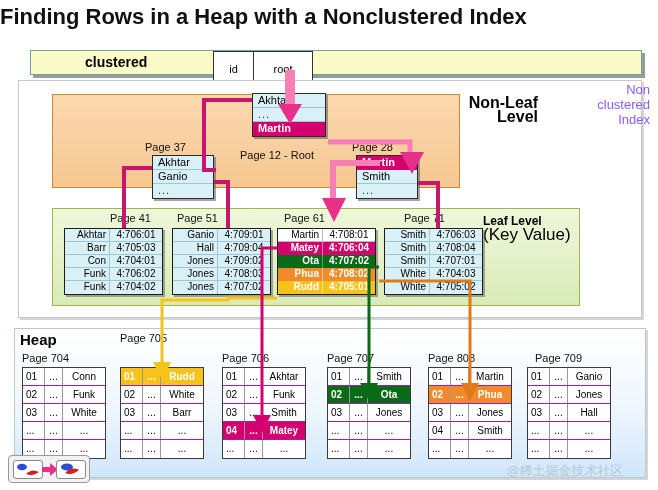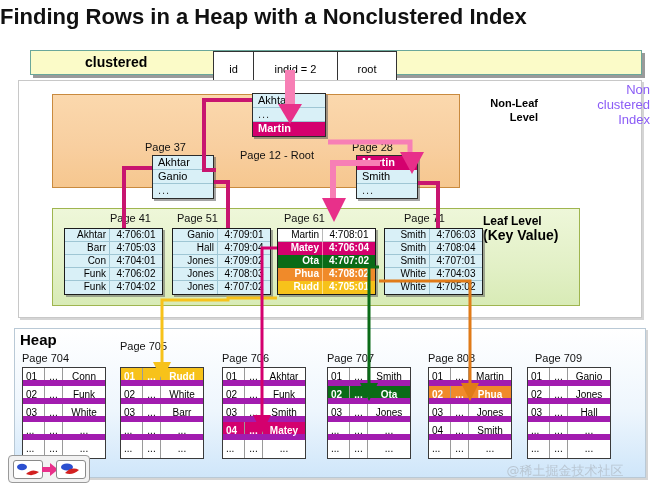--- a/index.html
+++ b/index.html
@@ -57,35 +57,35 @@
   }
 
   
   .nonleaf-panel {
     position:absolute; left:52px; top:94px; width:408px; height:94px;
     background:linear-gradient(180deg,#fbd8ad 0%, #f8cfa0 55%, #f6c78f 100%);
     border:1px solid #c98a3e;
   }
   .nonleaf-label {
     position:absolute; left:468px; top:96px; width:70px;
-    text-align:right; font-size:11px; font-weight:bold; color:#000;
+    text-align:right; font-size:16px; font-weight:bold; color:#000;
     line-height:14px;
   }
 
   
   .leaf-panel {
     position:absolute; left:52px; top:208px; width:528px; height:98px;
     background:linear-gradient(180deg,#eef7d9 0%, #e2f0c6 60%, #d8ebb6 100%);
     border:1px solid #9fb54f;
   }
   .leaf-label {
     position:absolute; left:483px; top:214px; width:96px;
     font-size:12px; font-weight:bold; color:#000; line-height:14px;
   }
-  .leaf-label .sub { font-weight:bold; font-size:14px; }
+  .leaf-label .sub { font-weight:normal; font-size:17px; }
 
   
   .heap-panel {
     position:absolute; left:14px; top:328px; width:632px; height:150px;
     background:linear-gradient(180deg,#ffffff 0%, #eef6fd 55%, #cfe6fa 100%);
     border:1px solid #b9c9d6;
     box-shadow:2px 2px 0 #d5d5d5;
   }
   .heap-title {
     position:absolute; left:20px; top:331px;
@@ -142,21 +142,21 @@
   .lrow.c-gold    { background:#f7c21a; color:#fff; font-weight:bold; border-bottom:none; }
   .lrow.c-gold .k { border-right-color:#ffe389; }
 
   
   .heap-tbl {
     position:absolute; border:1px solid #3a3a3a; background:#fff;
     font-size:10px; color:#000;
   }
   .heap-tbl .hrow {
     display:flex; height:18px; line-height:17px;
-    border-bottom:6px solid #a21caf;
+    border-bottom:1px solid #a21caf;
   }
   .heap-tbl .hrow:last-child { border-bottom:none; }
   .heap-tbl .c1 { width:22px; text-align:left; padding-left:3px; border-right:1px solid #9a9a9a; }
   .heap-tbl .c2 { width:18px; text-align:center; border-right:1px solid #9a9a9a; }
   .heap-tbl .c3 { flex:1; text-align:center; }
   .hrow.h-gold    { background:#f7c21a; color:#fff; font-weight:bold; }
   .hrow.h-crimson { background:#d4006e; color:#fff; font-weight:bold; }
   .hrow.h-green   { background:#0a6b17; color:#fff; font-weight:bold; }
   .hrow.h-orange  { background:#f08a2a; color:#fff; font-weight:bold; }
 
@@ -190,21 +190,20 @@
 <body>
 
 <div id="root">
 
   <div class="title">Finding Rows in a Heap with a Nonclustered Index</div>
 
   <div class="sysindexes-bar"></div>
   <div class="sysindexes-label">clustered</div>
   <div class="sysindexes-tuple">
     <div class="tup-id">id</div>
-    <div class="tup-indid">indid = 2</div>
     <div class="tup-root">root</div>
   </div>
 
   <div class="nci-panel"></div>
   <div class="nci-title">
     <div>Non</div>
     <div>clustered</div>
     <div>Index</div>
   </div>
 
@@ -362,21 +361,21 @@
         <div class="c2">...</div>
         <div class="c3">...</div>
       </div>
     <div class="hrow">
         <div class="c1">...</div>
         <div class="c2">...</div>
         <div class="c3">...</div>
       </div>
   </div>
 
-  <div class="page-cap" style="left:120px; top:340px;">Page 705</div>
+  <div class="page-cap" style="left:120px; top:332px;">Page 705</div>
   <div class="heap-tbl" style="left:120px; top:367px; width:84px;">
     <div class="hrow h-gold">
         <div class="c1">01</div>
         <div class="c2">...</div>
         <div class="c3">Rudd</div>
       </div>
     <div class="hrow">
         <div class="c1">02</div>
         <div class="c2">...</div>
         <div class="c3">White</div>

